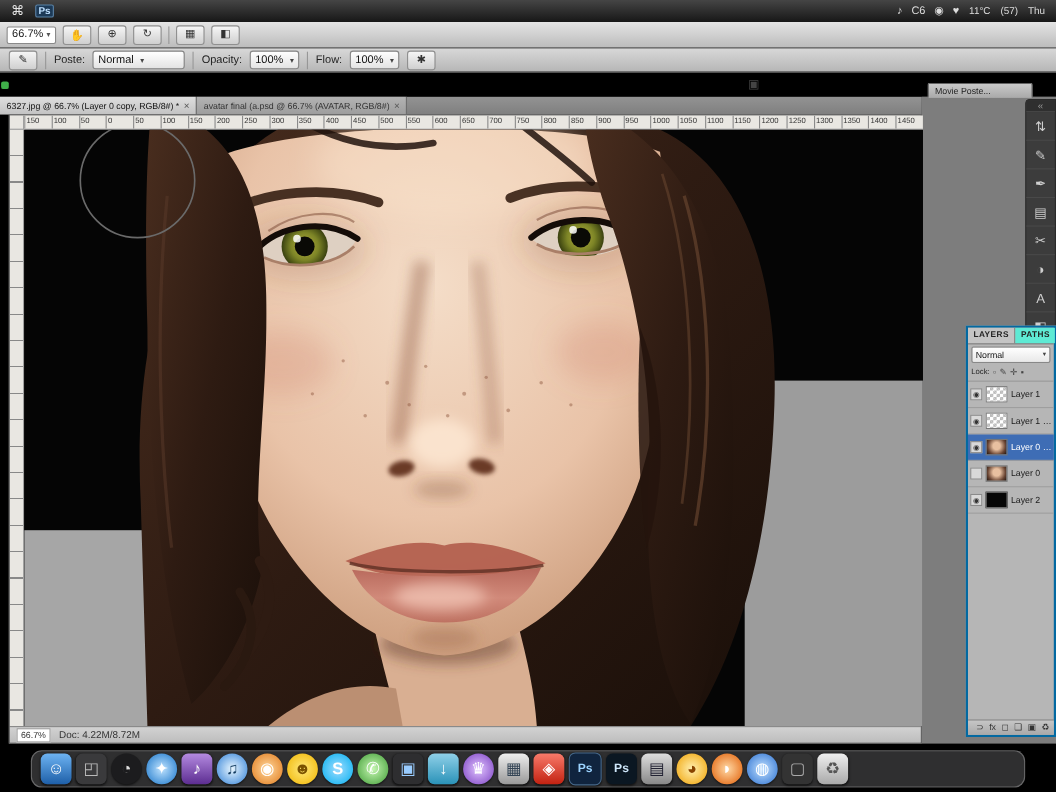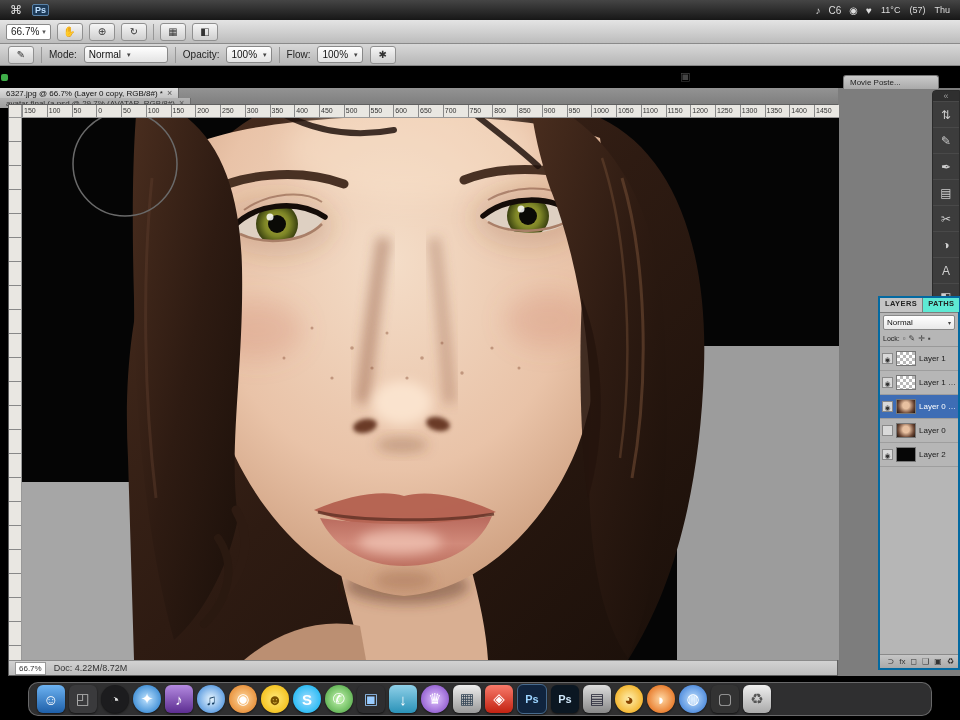--- a/index.html
+++ b/index.html
@@ -32,21 +32,21 @@
   .mselect{height:15px;background:linear-gradient(#fff,#e3e3e3);border:1px solid #888;border-radius:3px;
            font-size:10px;color:#111;padding:0 4px;display:inline-flex;align-items:center;gap:6px;}
   .mselect .car{font-size:7px;color:#444;}
 
   
   .titlebar{left:0;top:66px;width:960px;height:22px;background:linear-gradient(#d2d2d2,#a8a8a8);
             border-bottom:1px solid #7c7c7c;display:flex;align-items:center;justify-content:center;
             font-size:10px;color:#222;}
   .title-ico{position:absolute;left:680px;top:70px;font-size:11px;color:#444;}
   .tabbar{left:0;top:88px;width:838px;height:16px;background:linear-gradient(#939393,#7f7f7f);
-          display:flex;align-items:flex-start;flex-direction:column;}
+          display:flex;align-items:center;}
   .dtab{height:16px;display:inline-flex;align-items:center;gap:4px;padding:0 6px;box-sizing:border-box;
         font-size:8px;color:#333;background:linear-gradient(#b3b3b3,#9d9d9d);border-right:1px solid #6d6d6d;
         max-width:215px;}
   .dtab.active{background:linear-gradient(#dedede,#c3c3c3);color:#111;}
   .dtab-label{overflow:hidden;white-space:nowrap;text-overflow:ellipsis;}
   .dtab-close{font-size:9px;color:#555;}
   .tabbar-gap{left:838px;top:88px;width:122px;height:16px;background:#8a8a8a;}
 
   
   .docwin{left:8px;top:104px;width:830px;height:572px;background:#9a9a9a;border:1px solid #5f5f5f;box-sizing:border-box;}
@@ -139,21 +139,21 @@
     <span class="abtn">⊕</span>
     <span class="abtn">↻</span>
     <span class="vdiv"></span>
     <span class="abtn">▦</span>
     <span class="abtn">◧</span>
   </div>
 
   <div class="abs toolopts">
     <span class="abtn">✎</span>
     <span class="vdiv"></span>
-    <span>Mode:</span>
+    <span>Poste:</span>
     <span class="mselect" style="width:74px;">
       <span>Normal</span>
       <span class="car">▾</span>
     </span>
     <span class="vdiv"></span>
     <span>Opacity:</span>
     <span class="mselect">
       <span>100%</span>
       <span class="car">▾</span>
     </span>
@@ -167,21 +167,21 @@
   </div>
 
   <span class="abs title-ico">▣</span>
 
   <div class="abs tabbar">
     <div class="dtab active">
       <span class="dtab-label">6327.jpg @ 66.7% (Layer 0 copy, RGB/8#) *</span>
       <span class="dtab-close">×</span>
     </div>
     <div class="dtab">
-      <span class="dtab-label">avatar final (a.psd @ 29.7% (AVATAR, RGB/8#)</span>
+      <span class="dtab-label">avatar final (a.psd @ 66.7% (AVATAR, RGB/8#)</span>
       <span class="dtab-close">×</span>
     </div>
   </div>
   <div class="abs tabbar-gap"></div>
 
   <div class="abs rightgap"></div>
   <div class="abs green-dot"></div>
 
   <div class="abs docwin">
     <div class="abs ruler-corner"></div>

